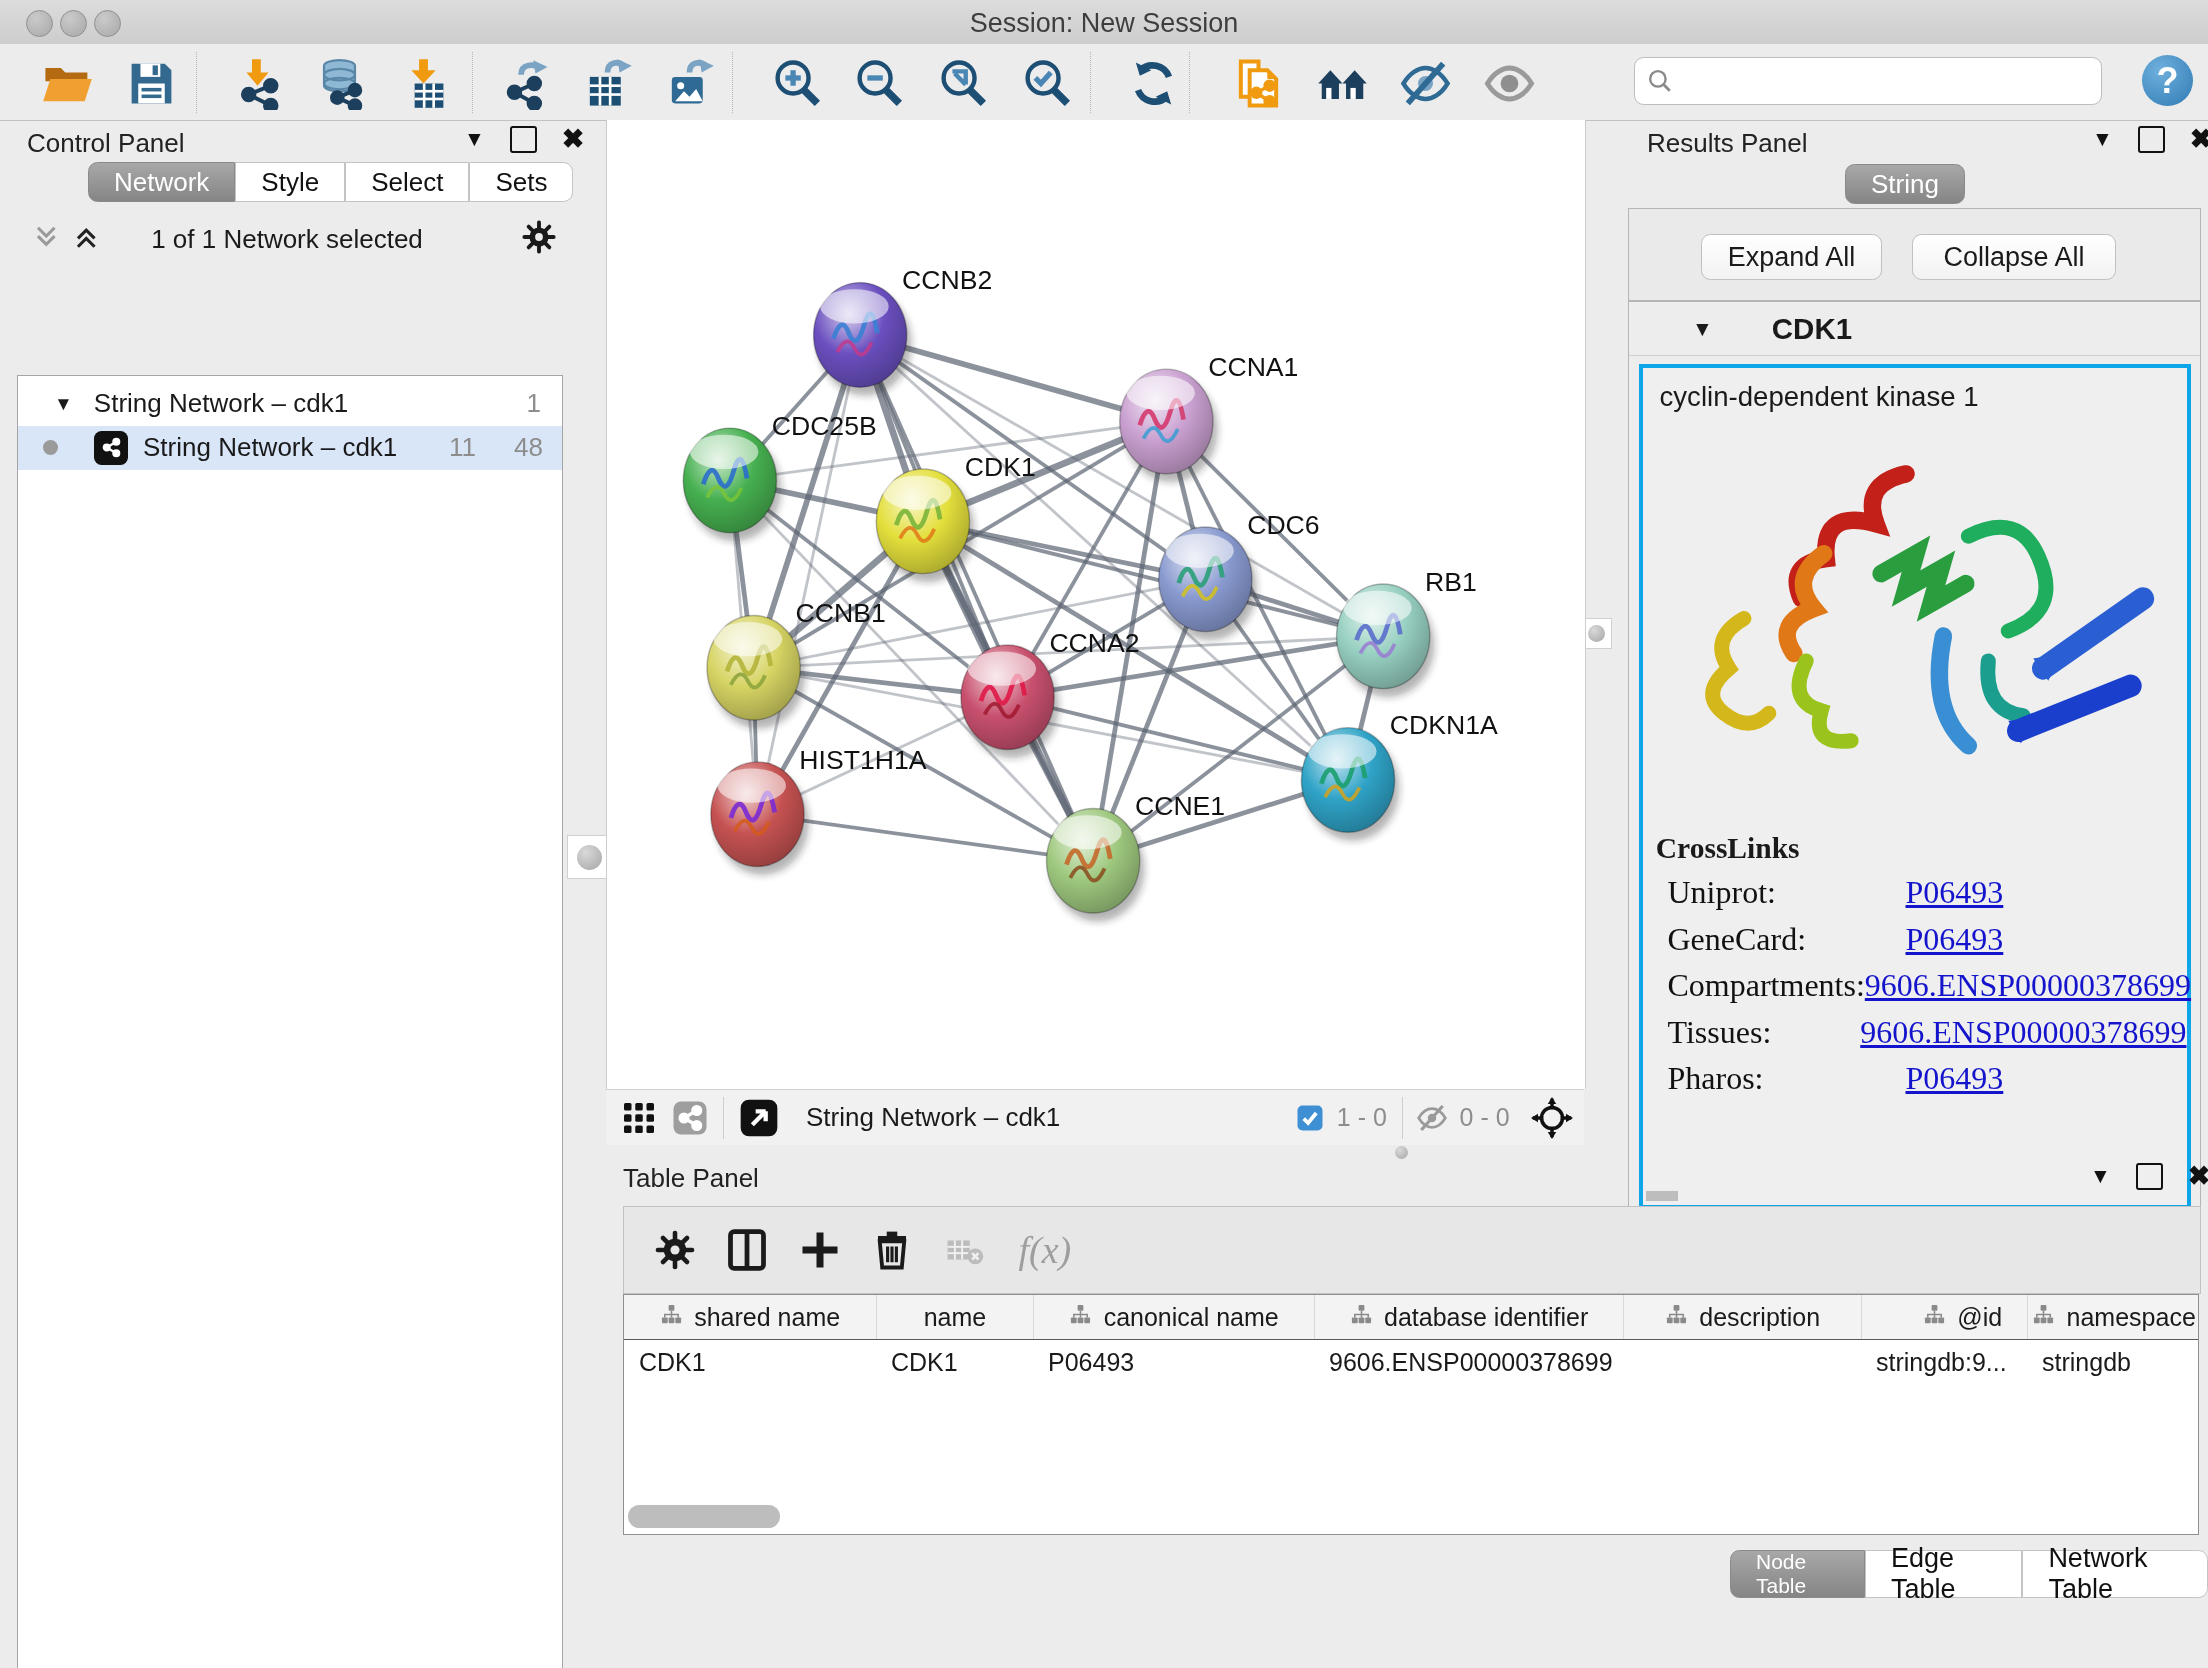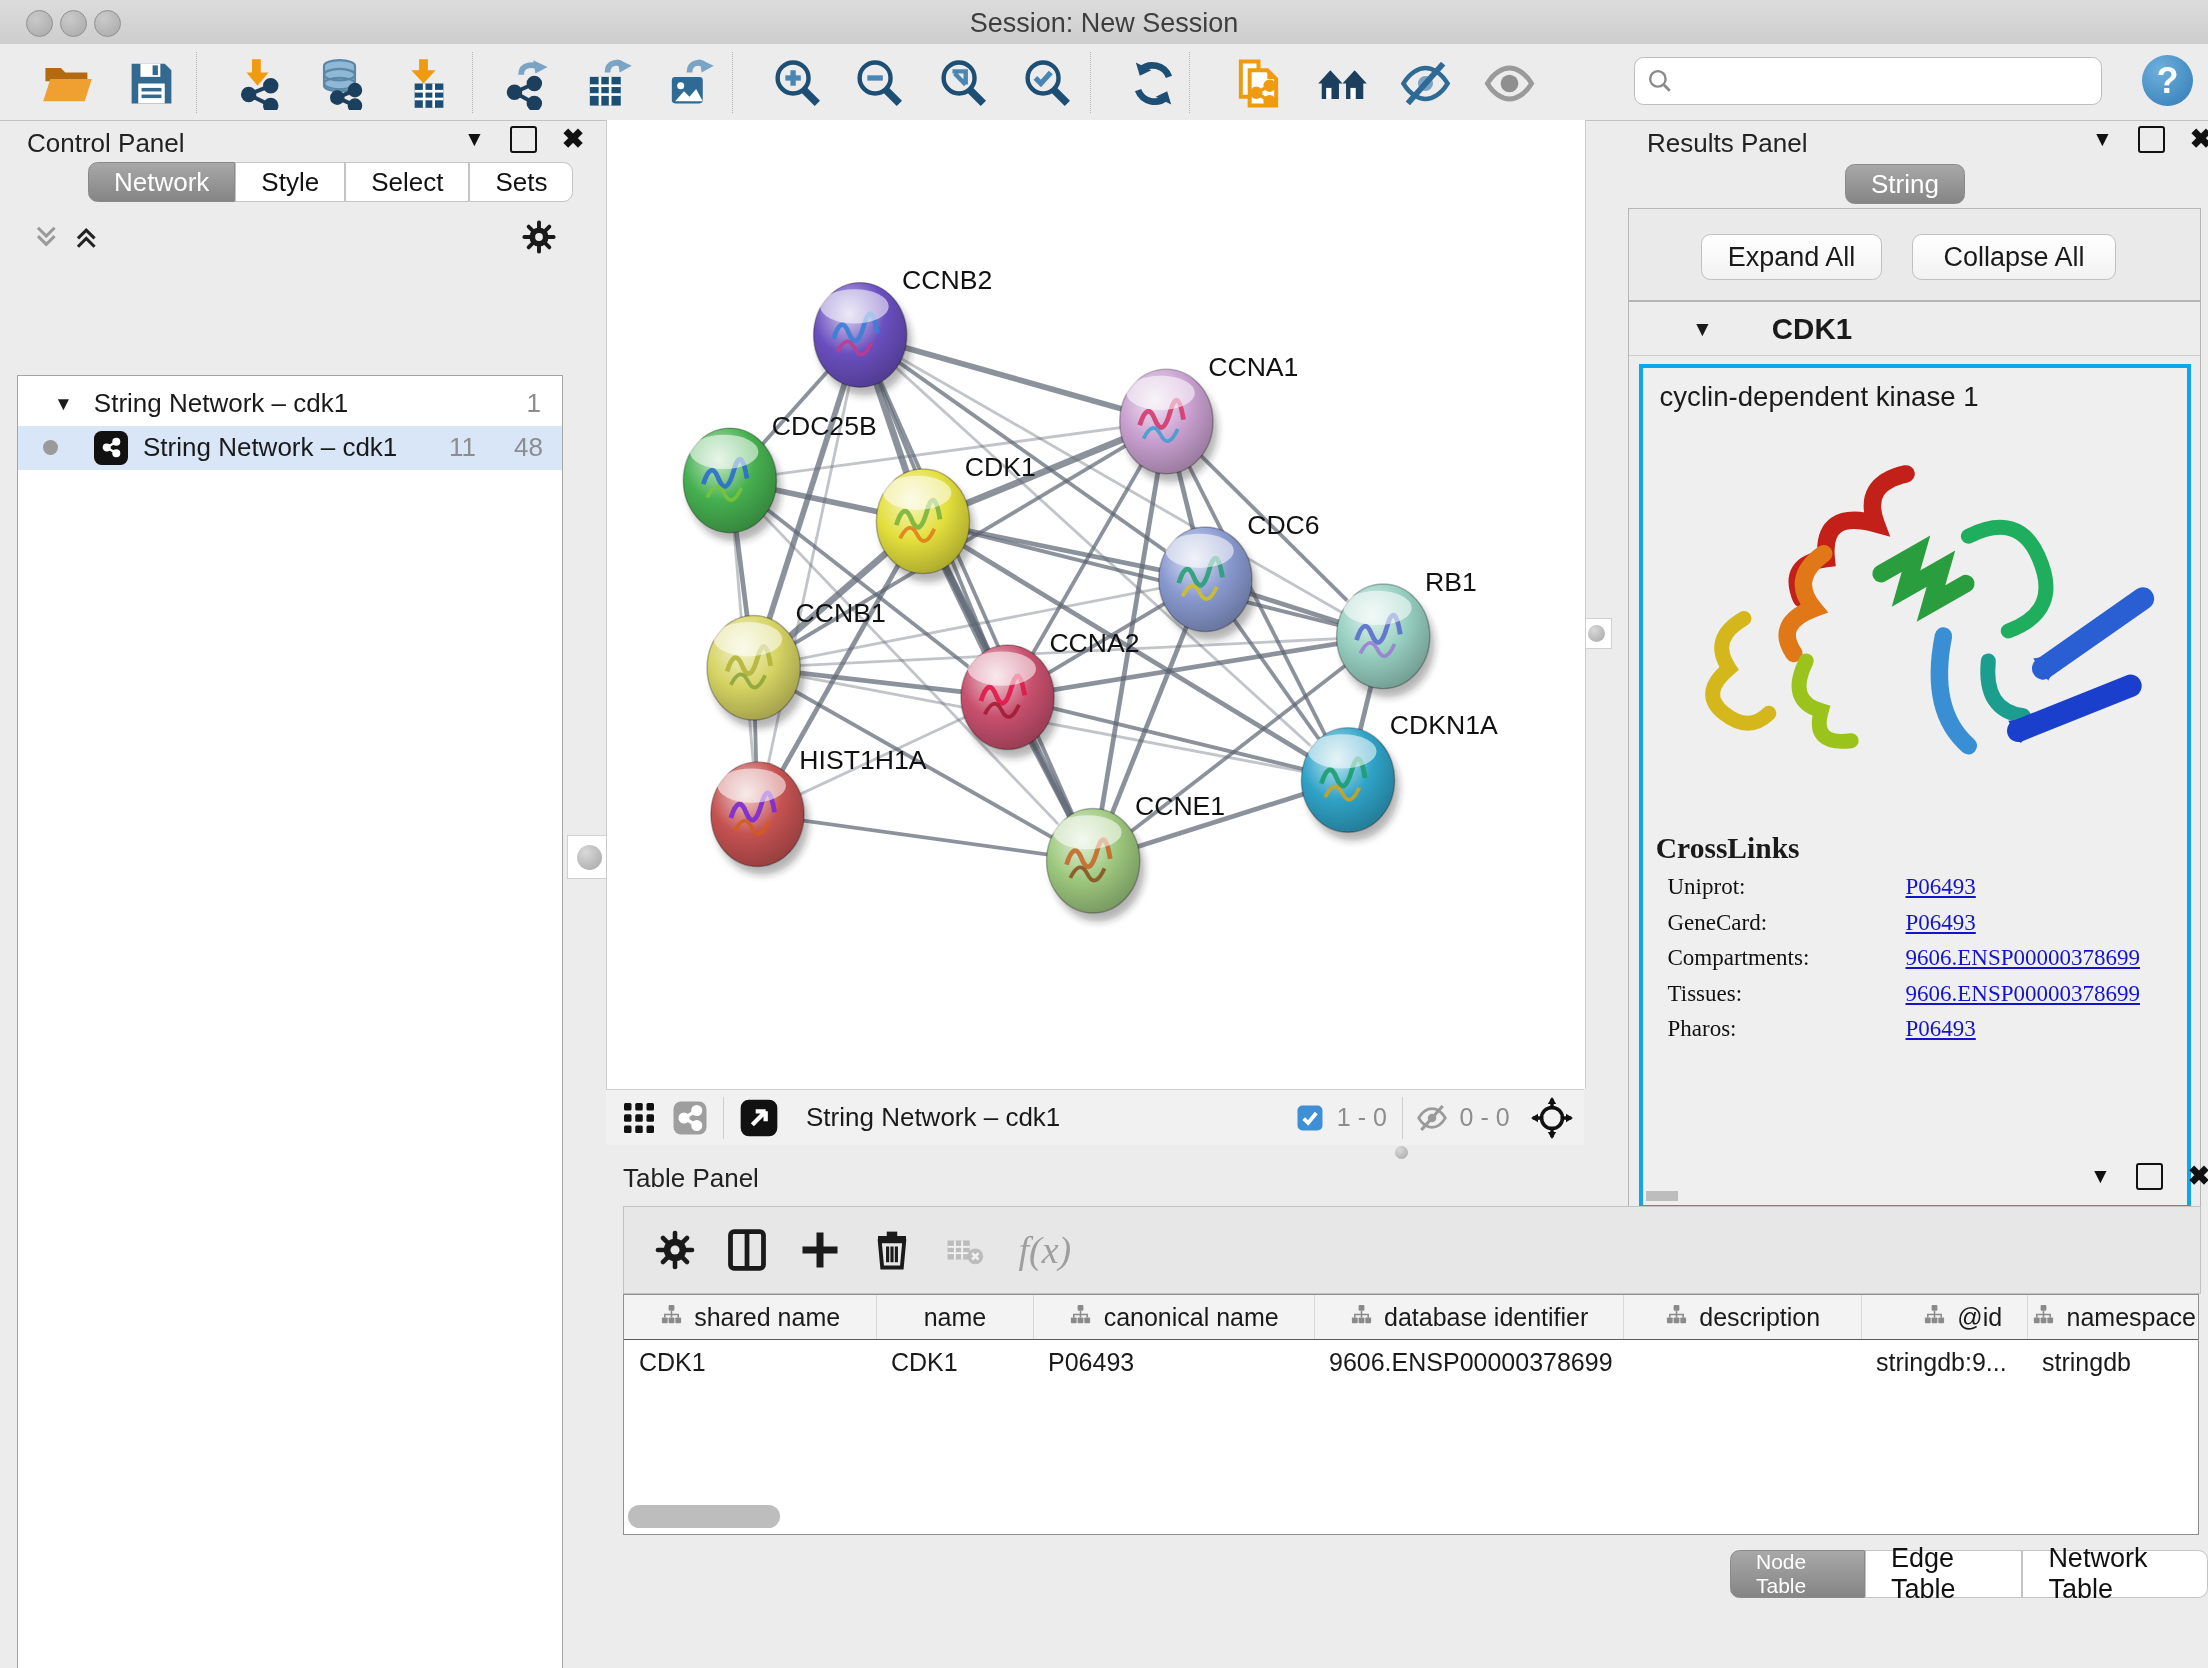--- a/index.html
+++ b/index.html
@@ -45,21 +45,21 @@
   .netbar{left:606px;top:1089px;width:978px;height:55px;background:#f1f1f1;border-top:1px solid #cfcfcf;
           display:flex;align-items:center;}
   .nbicon{width:36px;height:36px;margin-left:15px;flex:none;}
   .nbsep{width:0;height:42px;border-left:1px solid #cdcdcd;margin-left:15px;}
   .graytxt{color:#8d8d8d;font-size:25px;}
   
   .rbox{background:#eaeaea;border:1.9px solid #b5b5b5;}
   .btn{background:linear-gradient(#ffffff,#f2f2f2);border:1px solid #c0c0c0;border-radius:9.5px;
        font-size:27px;display:flex;align-items:center;justify-content:center;}
   .serif{font-family:"Liberation Serif",serif;}
-  .xlink-row{display:flex;font-size:23px;margin:9.5px 0 0 25px;}
+  .xlink-row{display:flex;font-size:32px;margin:9.5px 0 0 25px;}
   .xlink-label{width:238px;color:#111;}
   .xlink a{color:#1414cc;text-decoration:underline;}
   
   .tpToolbar{left:623px;top:1206px;width:1576px;height:86px;background:#e7e7e7;border:1px solid #c2c2c2;
              display:flex;align-items:center;}
   .tpbtn{margin-left:28.5px;width:44px;height:44px;flex:none;display:flex;align-items:center;justify-content:center;}
   .tablebox{left:623px;top:1294px;width:1576px;height:241px;background:#fff;border:1.9px solid #8f8f8f;box-sizing:border-box;overflow:hidden;}
   .thead{display:flex;height:44px;background:#f3f3f3;border-bottom:1.9px solid #5a5a5a;}
   .th{display:flex;align-items:center;justify-content:center;gap:11.4px;font-size:25px;border-left:1px solid #d8d8d8;
       box-sizing:border-box;flex:none;overflow:hidden;white-space:nowrap;}
@@ -293,20 +293,21 @@
             <path d="M5 4l7 7 7-7"></path>
             <path d="M5 11l7 7 7-7"></path>
           </g>
         </svg>
       <svg class="abs" style="left:72px;top:7.6px" width="28.5" height="28.5" viewBox="0 0 24 24">
           <g fill="none" stroke="#222" stroke-width="2.6">
             <path d="M5 13l7-7 7 7"></path>
             <path d="M5 20l7-7 7 7"></path>
           </g>
         </svg>
+      <div class="abs" style="left:0;width:574px;top:8.6px;text-align:center;font-size:26px">1 of 1 Network selected</div>
       <svg class="abs" style="left:521px;top:3.8px" width="36" height="36" viewBox="0 0 24 24">
           <g fill="#1a1a1a">
             <rect x="10.7" y="1" width="2.6" height="22" rx="1.2"></rect>
             <rect x="10.7" y="1" width="2.6" height="22" rx="1.2" transform="rotate(45 12 12)"></rect>
             <rect x="10.7" y="1" width="2.6" height="22" rx="1.2" transform="rotate(90 12 12)"></rect>
             <rect x="10.7" y="1" width="2.6" height="22" rx="1.2" transform="rotate(135 12 12)"></rect>
             <circle cx="12" cy="12" r="6.4"></circle>
             <circle cx="12" cy="12" r="2.6" fill="#ececec"></circle>
           </g>
         </svg>

